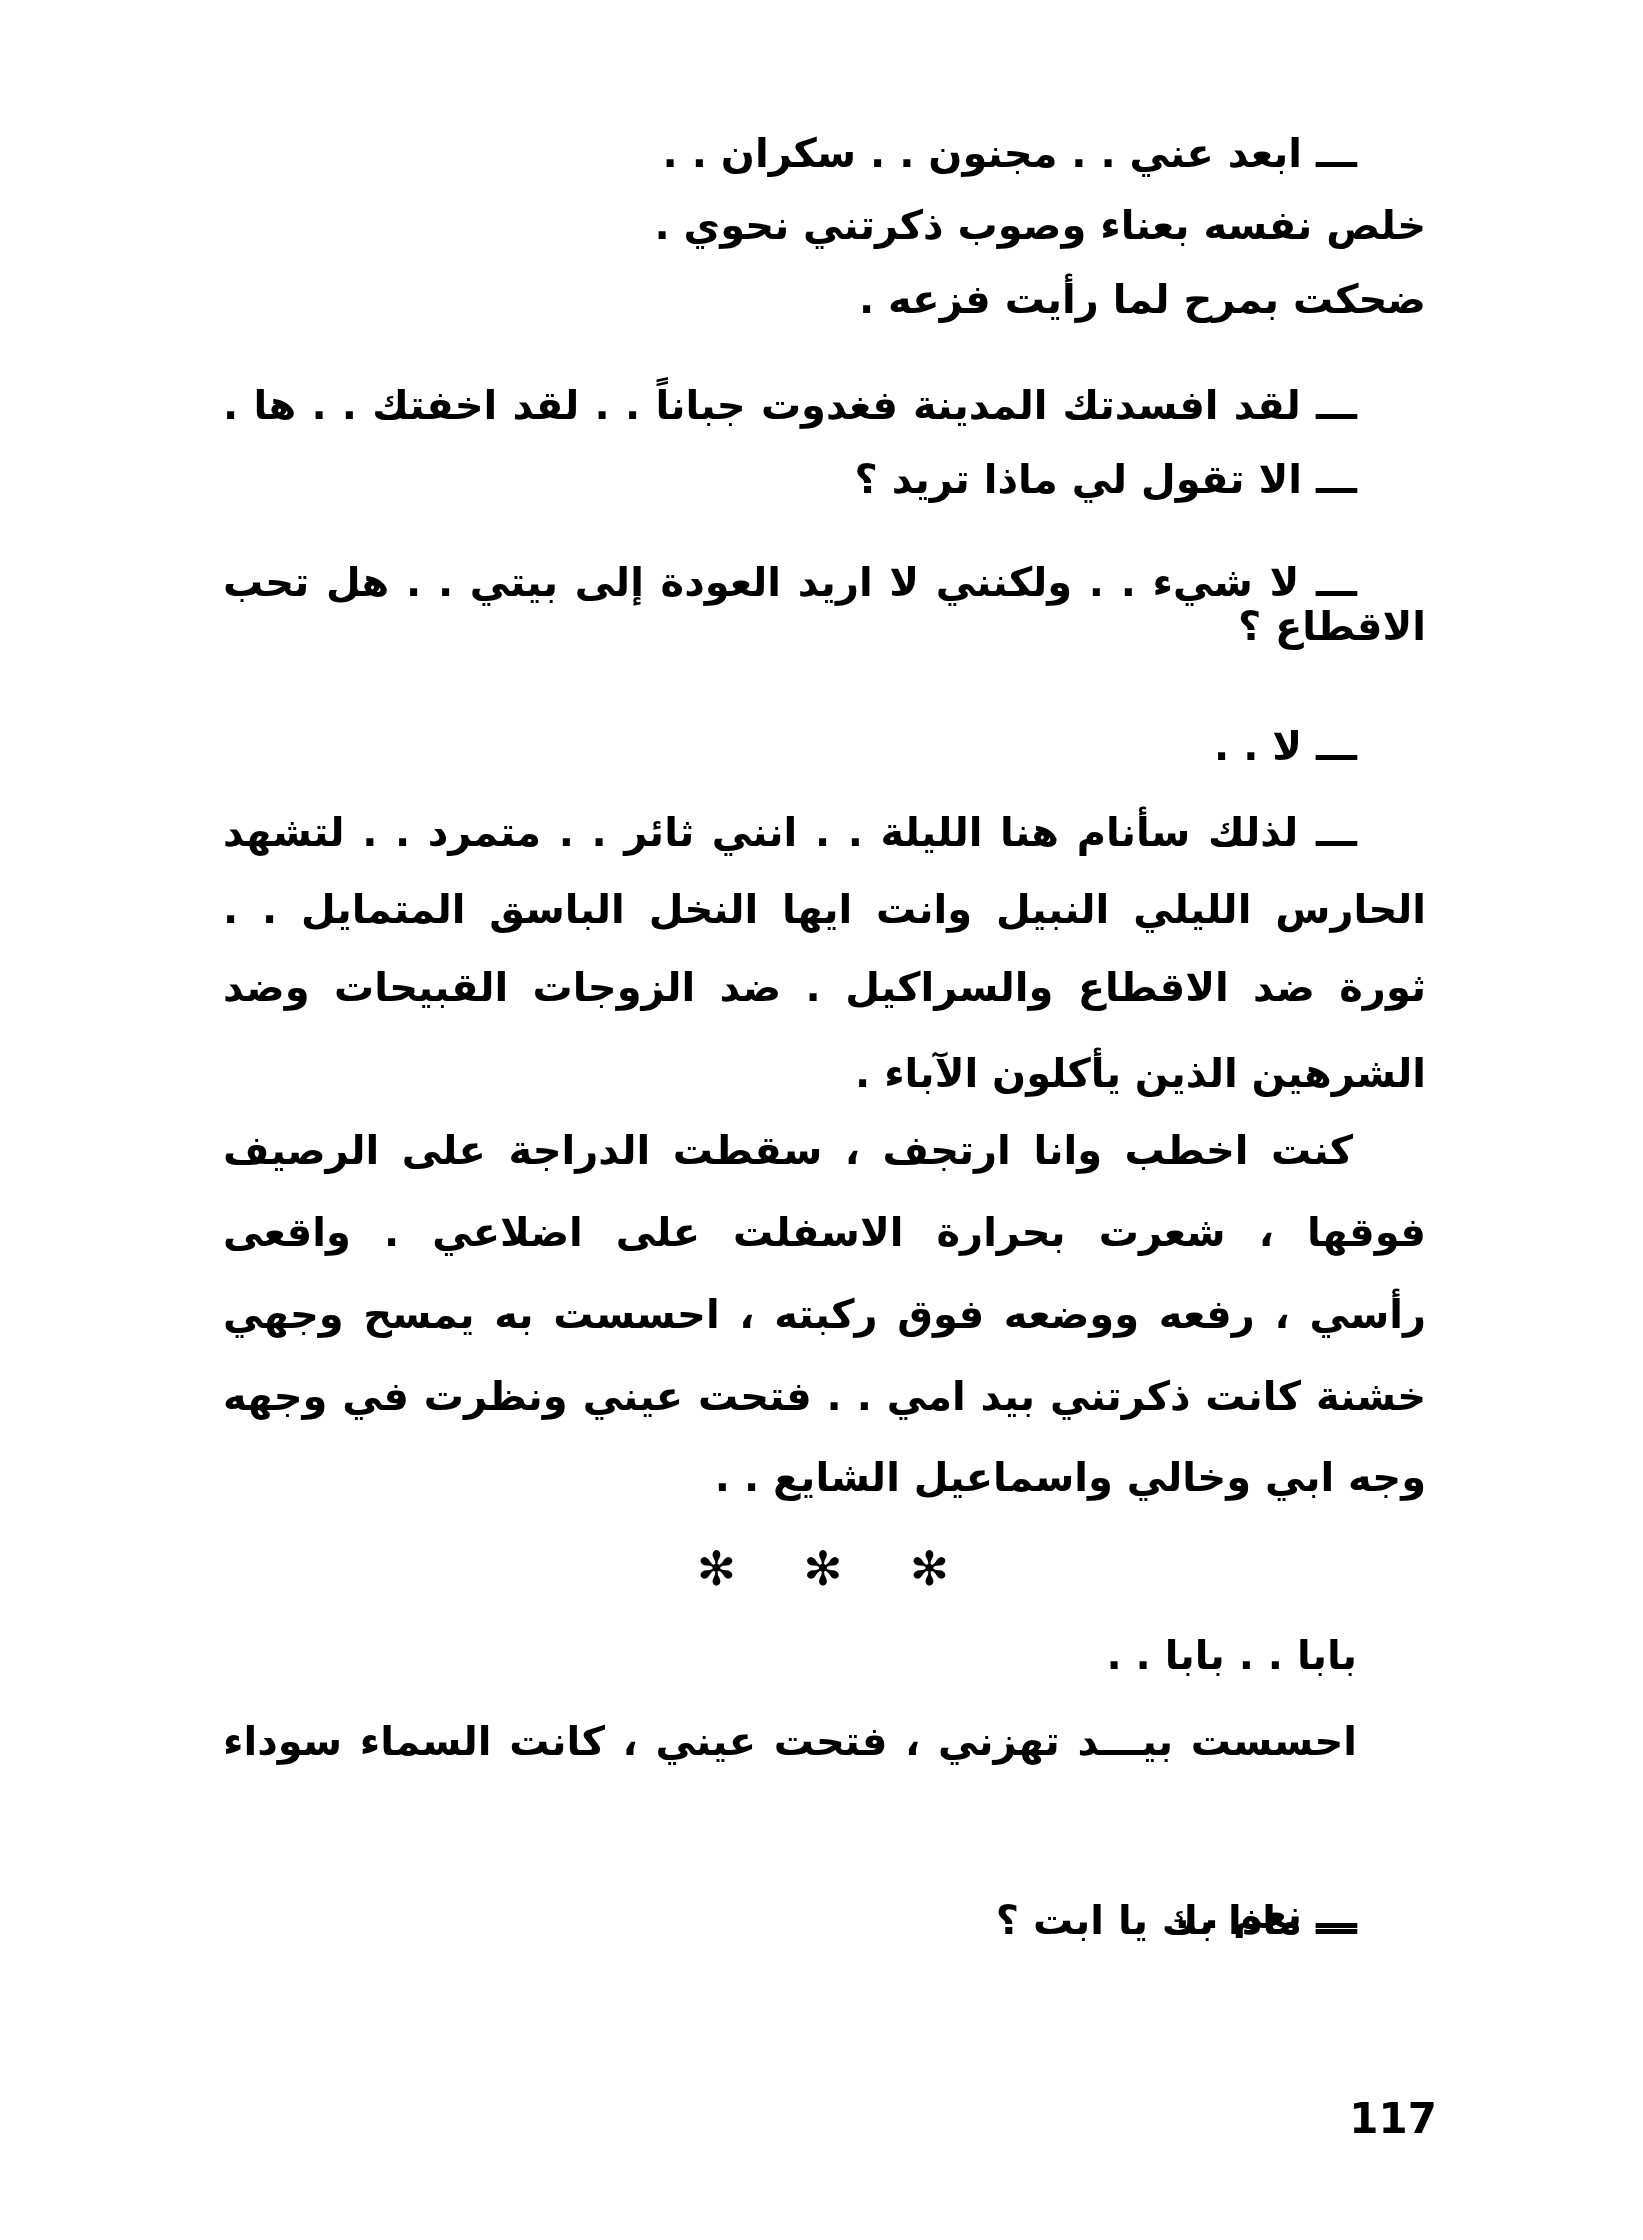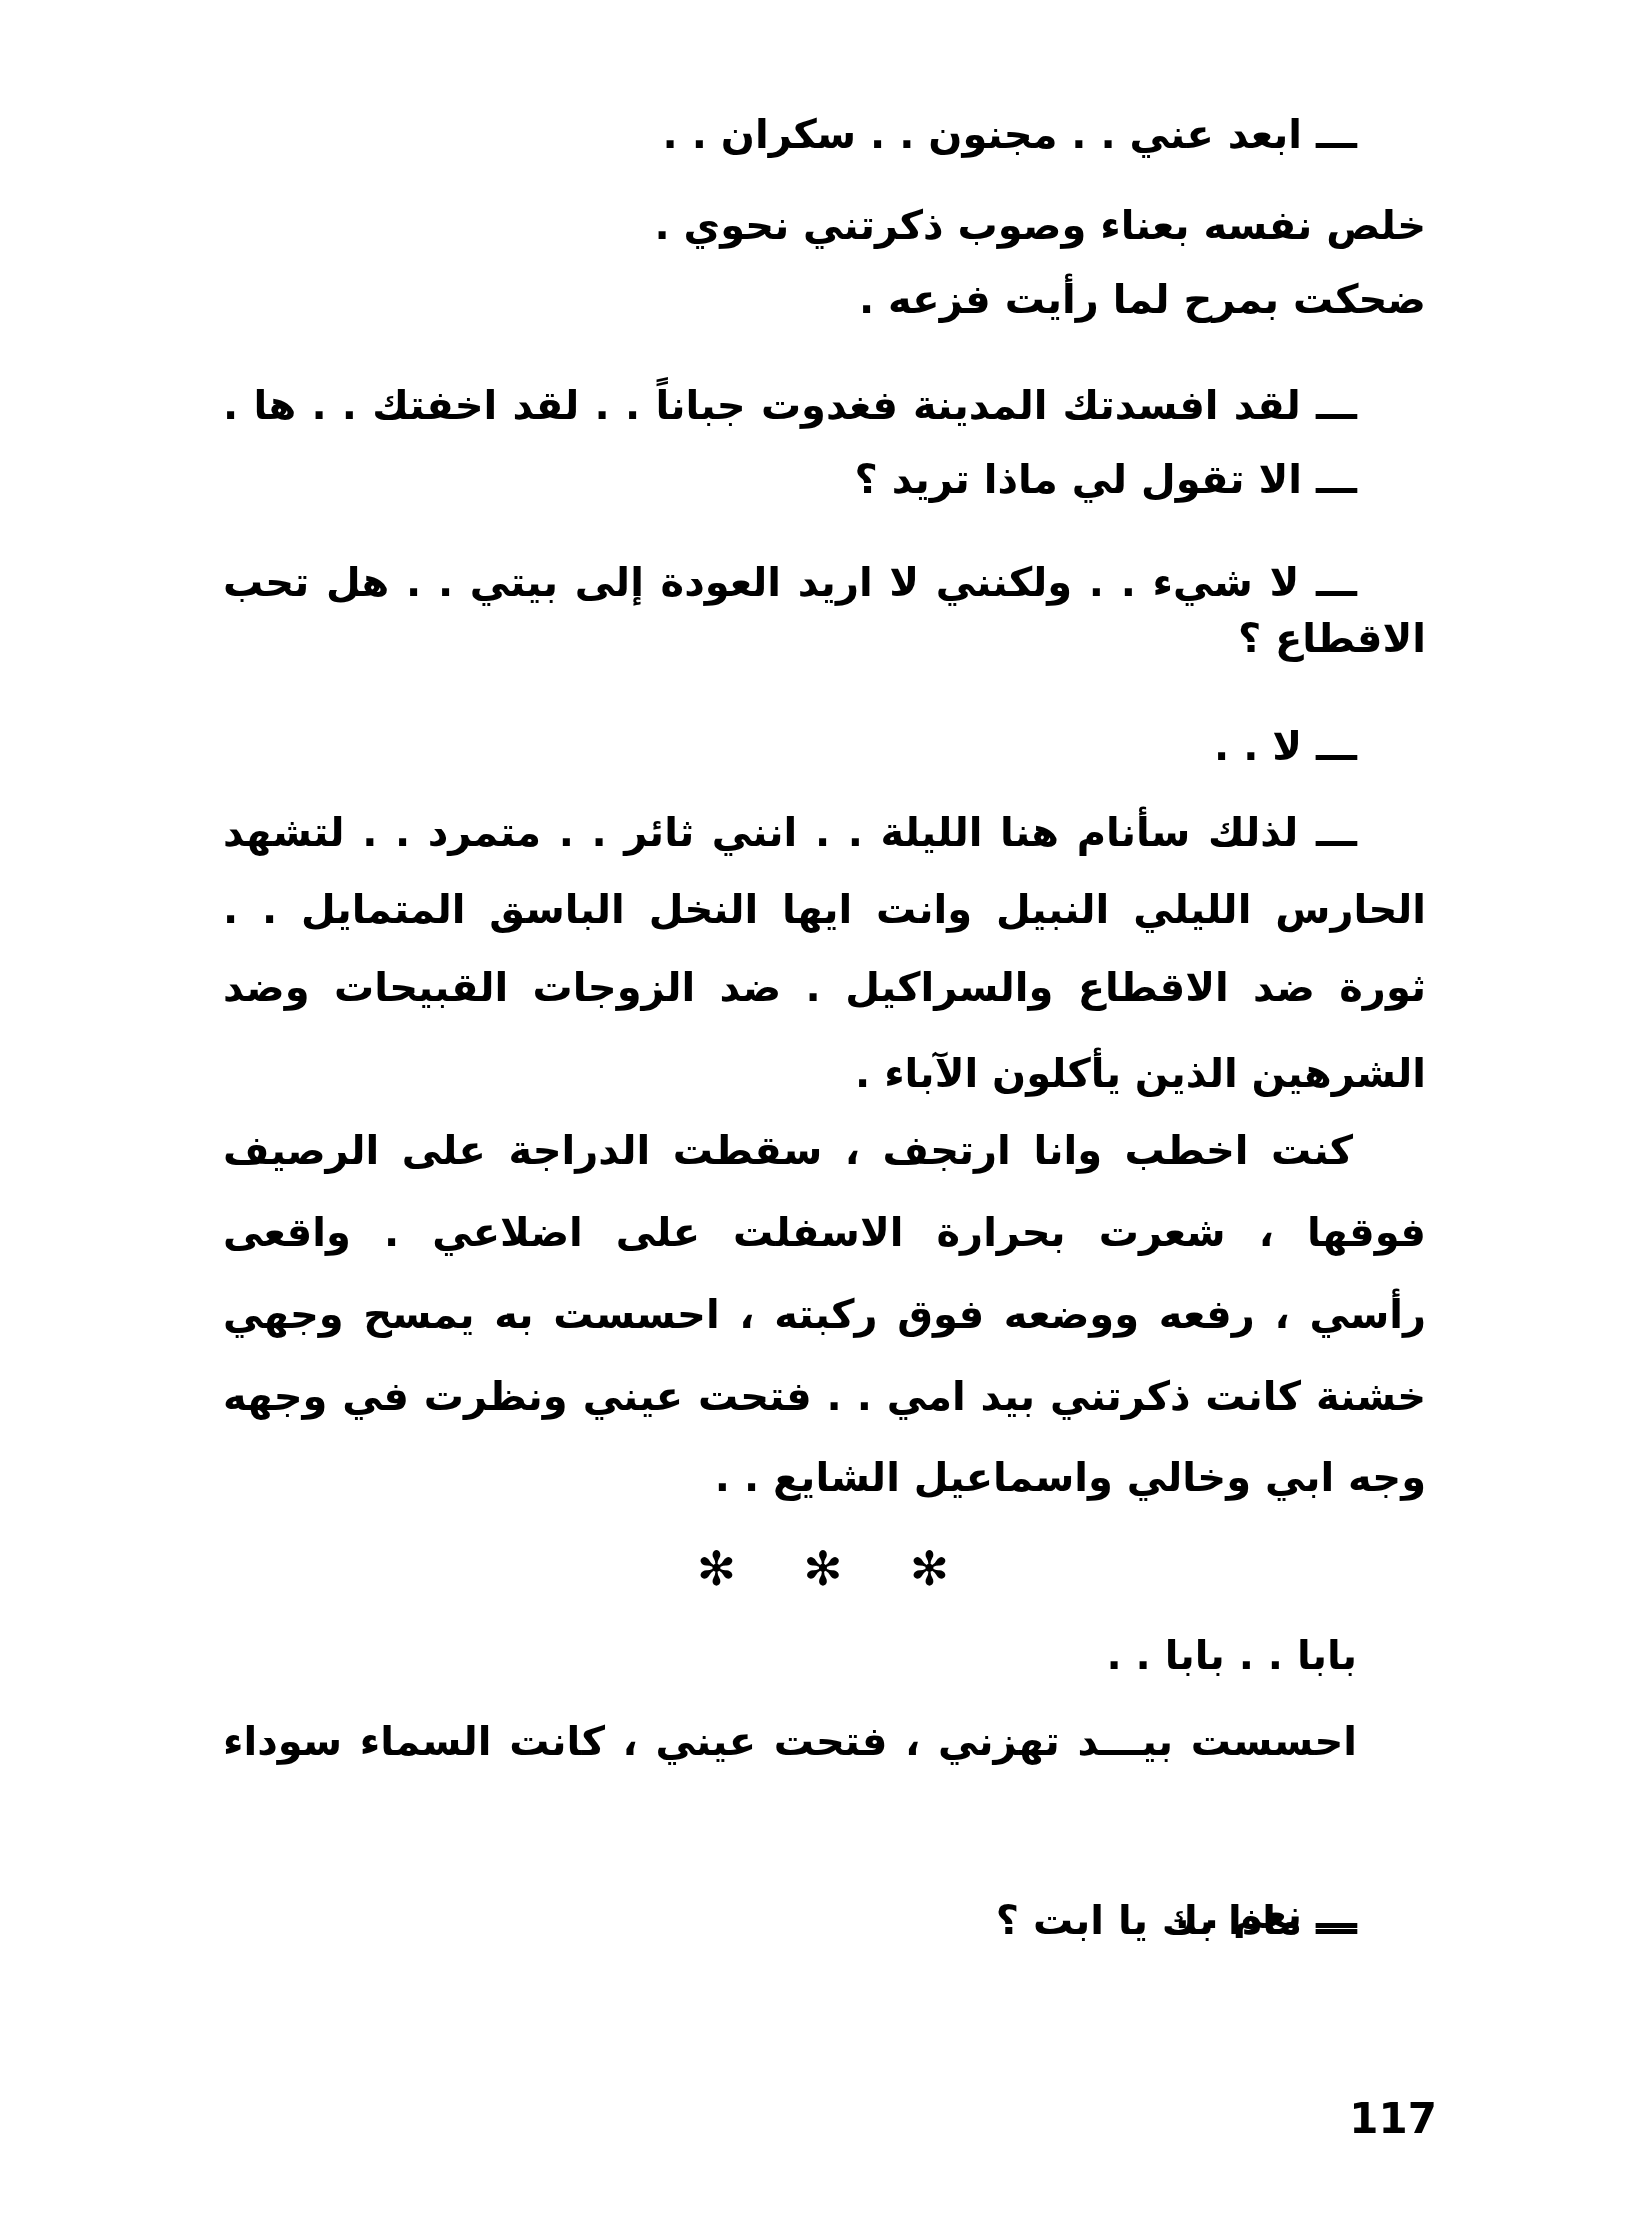--- a/index.html
+++ b/index.html
@@ -68,27 +68,27 @@
       text-align: right;
       font-size: 42px;
       font-weight: bold;
     }
   </style>
 </head>
 <body>
 
 <div class="page">
 
-  <div class="line dialogue" style="top:93px">ـــ ابعد عني . . مجنون . . سكران . .</div>
+  <div class="line dialogue" style="top:112px">ـــ ابعد عني . . مجنون . . سكران . .</div>
   <div class="line" style="top:184px">خلص نفسه بعناء وصوب ذكرتني نحوي .</div>
   <div class="line" style="top:258px">ضحكت بمرح لما رأيت فزعه .</div>
   <div class="line dialogue justify" style="top:364px">ـــ لقد افسدتك المدينة فغدوت جباناً . . لقد اخفتك . . ها . .</div>
   <div class="line dialogue" style="top:438px">ـــ الا تقول لي ماذا تريد ؟</div>
   <div class="line dialogue justify" style="top:541px">ـــ لا شيء . . ولكنني لا اريد العودة إلى بيتي . . هل تحب عودة</div>
-  <div class="line" style="top:597px">الاقطاع ؟</div>
+  <div class="line" style="top:585px">الاقطاع ؟</div>
   <div class="line dialogue" style="top:705px">ـــ لا . .</div>
   <div class="line dialogue justify" style="top:791px">ـــ لذلك سأنام هنا الليلة . . انني ثائر . . متمرد . . لتشهد ايها</div>
   <div class="line justify" style="top:868px">الحارس الليلي النبيل وانت ايها النخل الباسق المتمايل . . انني اعلنهـــا</div>
   <div class="line justify" style="top:946px">ثورة ضد الاقطاع والسراكيل . ضد الزوجات القبيحات وضد الاولاد</div>
   <div class="line" style="top:1032px">الشرهين الذين يأكلون الآباء .</div>
   <div class="line indent justify" style="top:1109px">كنت اخطب وانا ارتجف ، سقطت الدراجة على الرصيف وسقطت</div>
   <div class="line justify" style="top:1191px">فوقها ، شعرت بحرارة الاسفلت على اضلاعي . واقعى الحارس الليلي عند</div>
   <div class="line justify" style="top:1273px">رأسي ، رفعه ووضعه فوق ركبته ، احسست به يمسح وجهي بيده . .</div>
   <div class="line justify" style="top:1355px">خشنة كانت ذكرتني بيد امي . . فتحت عيني ونظرت في وجهه كان فيه</div>
   <div class="line" style="top:1436px">وجه ابي وخالي واسماعيل الشايع . .</div>

